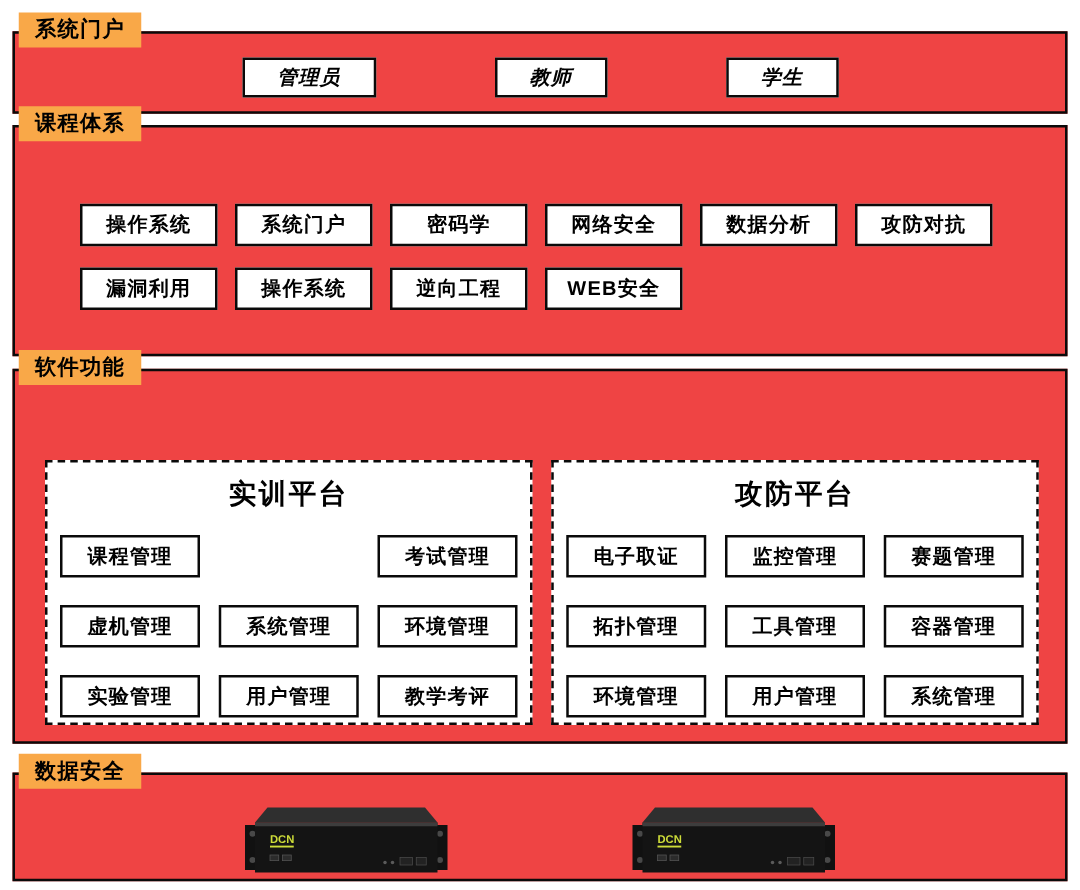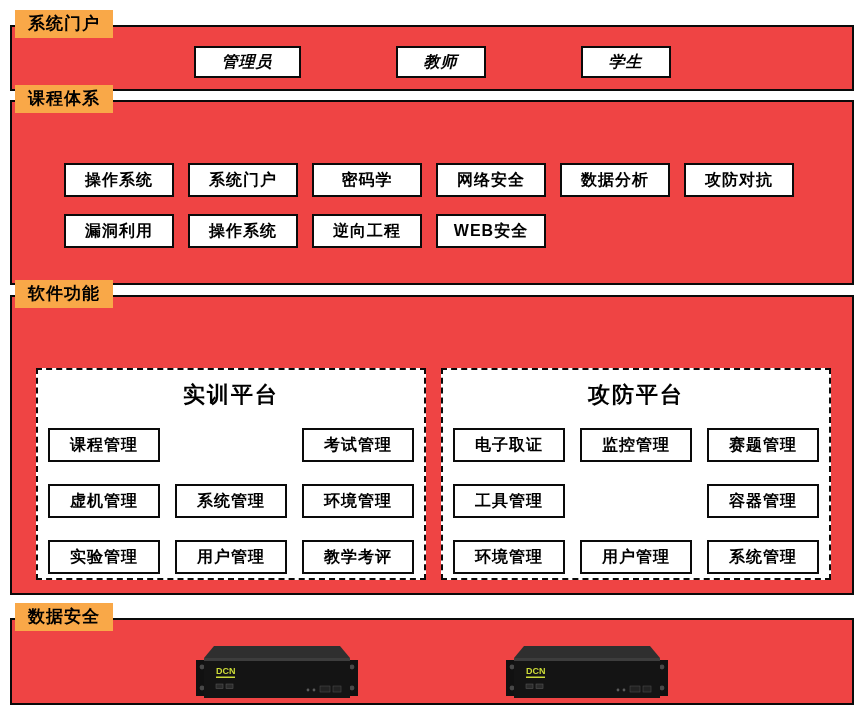--- a/index.html
+++ b/index.html
@@ -104,20 +104,21 @@
 
     <div class="platform right">
       <div class="platform-title">攻防平台</div>
       <div class="platform-grid">
         <div class="platform-row">
           <div class="box">电子取证</div>
           <div class="box">监控管理</div>
           <div class="box">赛题管理</div>
         </div>
         <div class="platform-row">
+          <div class="box">拓扑管理</div>
           <div class="box">工具管理</div>
           <div class="box">容器管理</div>
         </div>
         <div class="platform-row">
           <div class="box">环境管理</div>
           <div class="box">用户管理</div>
           <div class="box">系统管理</div>
         </div>
       </div>
     </div>

